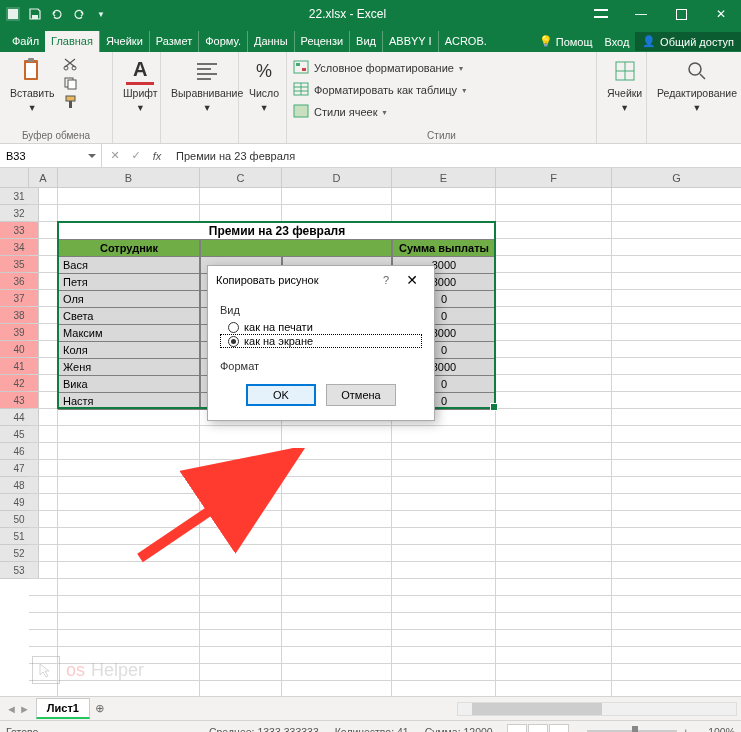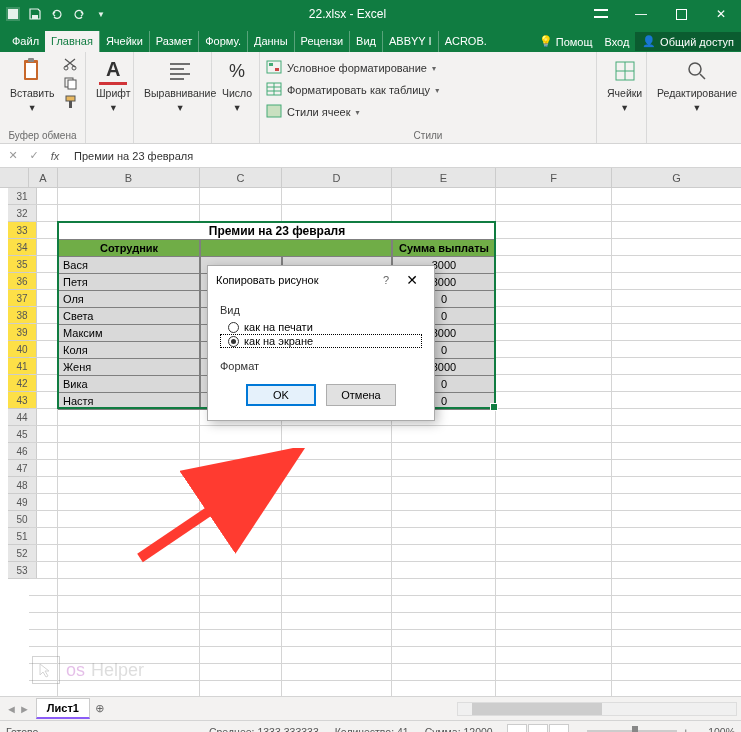--- a/index.html
+++ b/index.html
@@ -43,23 +43,23 @@
 .namebox::after { content: ""; position: absolute; right: 5px; top: 50%; border: 4px solid transparent; border-top-color: #666; transform: translateY(-25%); }
 .fx-btns { display: flex; align-items: center; padding: 0 4px; gap: 3px; color: #999; }
 .fx-btns span { width: 18px; text-align: center; font-size: 11px; }
 .formula-input { flex: 1; padding: 0 6px; display: flex; align-items: center; font-size: 11px; color: #333; }
 
 
 .grid-area { position: relative; height: 528px; background: #fff; overflow: hidden; }
 .col-headers { height: 20px; display: flex; position: absolute; top: 0; left: 0; right: 0; }
 .sel-all { width: 29px; height: 20px; background: #e6e6e6; border-right: 1px solid #ccc; border-bottom: 1px solid #ccc; }
 .ch { background: #e6e6e6; border-right: 1px solid #ccc; border-bottom: 1px solid #ccc; text-align: center; font-size: 11px; color: #555; line-height: 20px; }
-.row-headers { position: absolute; top: 20px; left: 8px; width: 29px; }
+.row-headers { position: absolute; top: 20px; left: 0; width: 39px; }
 .rh { height: 17px; background: #e6e6e6; border-right: 1px solid #ccc; border-bottom: 1px solid #ccc; text-align: center; font-size: 10px; color: #555; line-height: 17px; }
-.rh.sel { background: #fde047; }
+.rh.sel { background: #fca5a5; }
 .cells { position: absolute; top: 20px; left: 29px; right: 0; bottom: 0; }
 .cell { position: absolute; border-right: 1px solid #d4d4d4; border-bottom: 1px solid #d4d4d4; font-size: 11px; padding: 0 3px; line-height: 17px; overflow: hidden; white-space: nowrap; }
 
 
 .selection { position: absolute; border: 2px solid #107c41; pointer-events: none; }
 .selection::after { content: ""; position: absolute; right: -4px; bottom: -4px; width: 6px; height: 6px; background: #107c41; border: 1px solid #fff; }
 
 
 .tbl-title { position: absolute; background: #fff; border: 1px solid #7f7f7f; display: flex; align-items: center; justify-content: center; font-weight: bold; font-size: 12px; }
 .tbl-header { position: absolute; background: #70ad47; border: 1px solid #7f7f7f; text-align: center; font-weight: bold; font-size: 11px; display: flex; align-items: center; justify-content: center; }
@@ -82,21 +82,21 @@
 .dlg-btn { width: 70px; height: 22px; border: 1px solid #adadad; background: #e1e1e1; font-size: 11px; }
 .dlg-btn.def { border: 2px solid #0078d7; background: #e5f1fb; }
 
 
 .arrow { position: absolute; pointer-events: none; }
 
 
 .sheettabs { height: 24px; border-top: 1px solid #d4d4d4; background: #f3f2f1; display: flex; align-items: center; font-size: 11px; }
 .sheettabs .nav { display: flex; gap: 2px; padding: 0 6px; color: #999; }
 .stab { padding: 3px 10px; background: #fff; border: 1px solid #ccc; border-bottom: none; font-size: 11px; }
-.stab.active { border-bottom: 2px solid #8b5cf6; font-weight: bold; }
+.stab.active { border-bottom: 2px solid #22c55e; font-weight: bold; }
 .add-sheet { width: 20px; text-align: center; color: #666; }
 .hscroll { flex: 1; display: flex; justify-content: flex-end; padding-right: 4px; }
 .scrollbar { width: 280px; height: 14px; background: #f0f0f0; border: 1px solid #ddd; position: relative; }
 .scrollbar .thumb { position: absolute; left: 14px; top: 0; bottom: 0; width: 130px; background: #cdcdcd; }
 
 
 .statusbar { height: 22px; background: #f3f2f1; border-top: 1px solid #d4d4d4; display: flex; align-items: center; font-size: 10.5px; color: #555; padding: 0 6px; }
 .statusbar .spacer { flex: 1; }
 .statusbar .stat { padding: 0 8px; }
 .view-btns { display: flex; gap: 1px; margin: 0 6px; }
@@ -174,21 +174,21 @@
       </div>
     <div class="item">Вход</div>
     <div class="share">
         <span>👤</span>
         <span>Общий доступ</span>
       </div>
   </div>
 </div>
 
 <div class="ribbon">
-  <div class="rgroup" style="width:86px">
+  <div class="rgroup" style="width:113px">
     <div class="rgroup-body">
       <div class="big-btn">
         <div class="ic">
             <svg width="24" height="28" viewBox="0 0 24 28">
               <rect x="4" y="3" width="14" height="20" rx="1" fill="#c8682b"></rect>
               <rect x="6" y="6" width="10" height="15" fill="#fff"></rect>
               <rect x="8" y="1" width="6" height="4" rx="1" fill="#888"></rect>
             </svg>
           </div>
         <span>Вставить</span>
@@ -307,20 +307,21 @@
           </div>
           <span>Редактирование</span>
           <span class="drop">▾</span>
         </div>
       </div>
     <div class="rgroup-label"></div>
   </div>
 </div>
 
 <div class="fbar">
+  <div class="namebox">B33</div>
   <div class="fx-btns">
     <span>✕</span>
     <span>✓</span>
     <span style="font-style:italic;color:#555">fx</span>
   </div>
   <div class="formula-input">Премии на 23 февраля</div>
 </div>
 
 <div class="grid-area">
   <div class="col-headers">
@@ -646,21 +647,21 @@
     <line x1="10" y1="110" x2="152" y2="14" stroke="#ff3b30" stroke-width="10" marker-end="url(#ah)"></line>
   </svg>
 </div>
 
 <div class="watermark">
   <div class="cursor">
       <svg width="16" height="16" viewBox="0 0 16 16">
         <path d="M2 2 L2 13 L5 10 L8 15 L10 14 L7 9 L11 9 Z" fill="none" stroke="#666" stroke-width="1"></path>
       </svg>
     </div>
-  <span style="color:#a21caf">os</span>
+  <span style="color:#ef4444">os</span>
     <span style="color:#888">Helper</span>
 </div>
 
 <div class="sheettabs">
   <div class="nav">
     <span>◄</span>
     <span>►</span>
   </div>
   <div class="stab active">Лист1</div>
   <div class="add-sheet">⊕</div>

